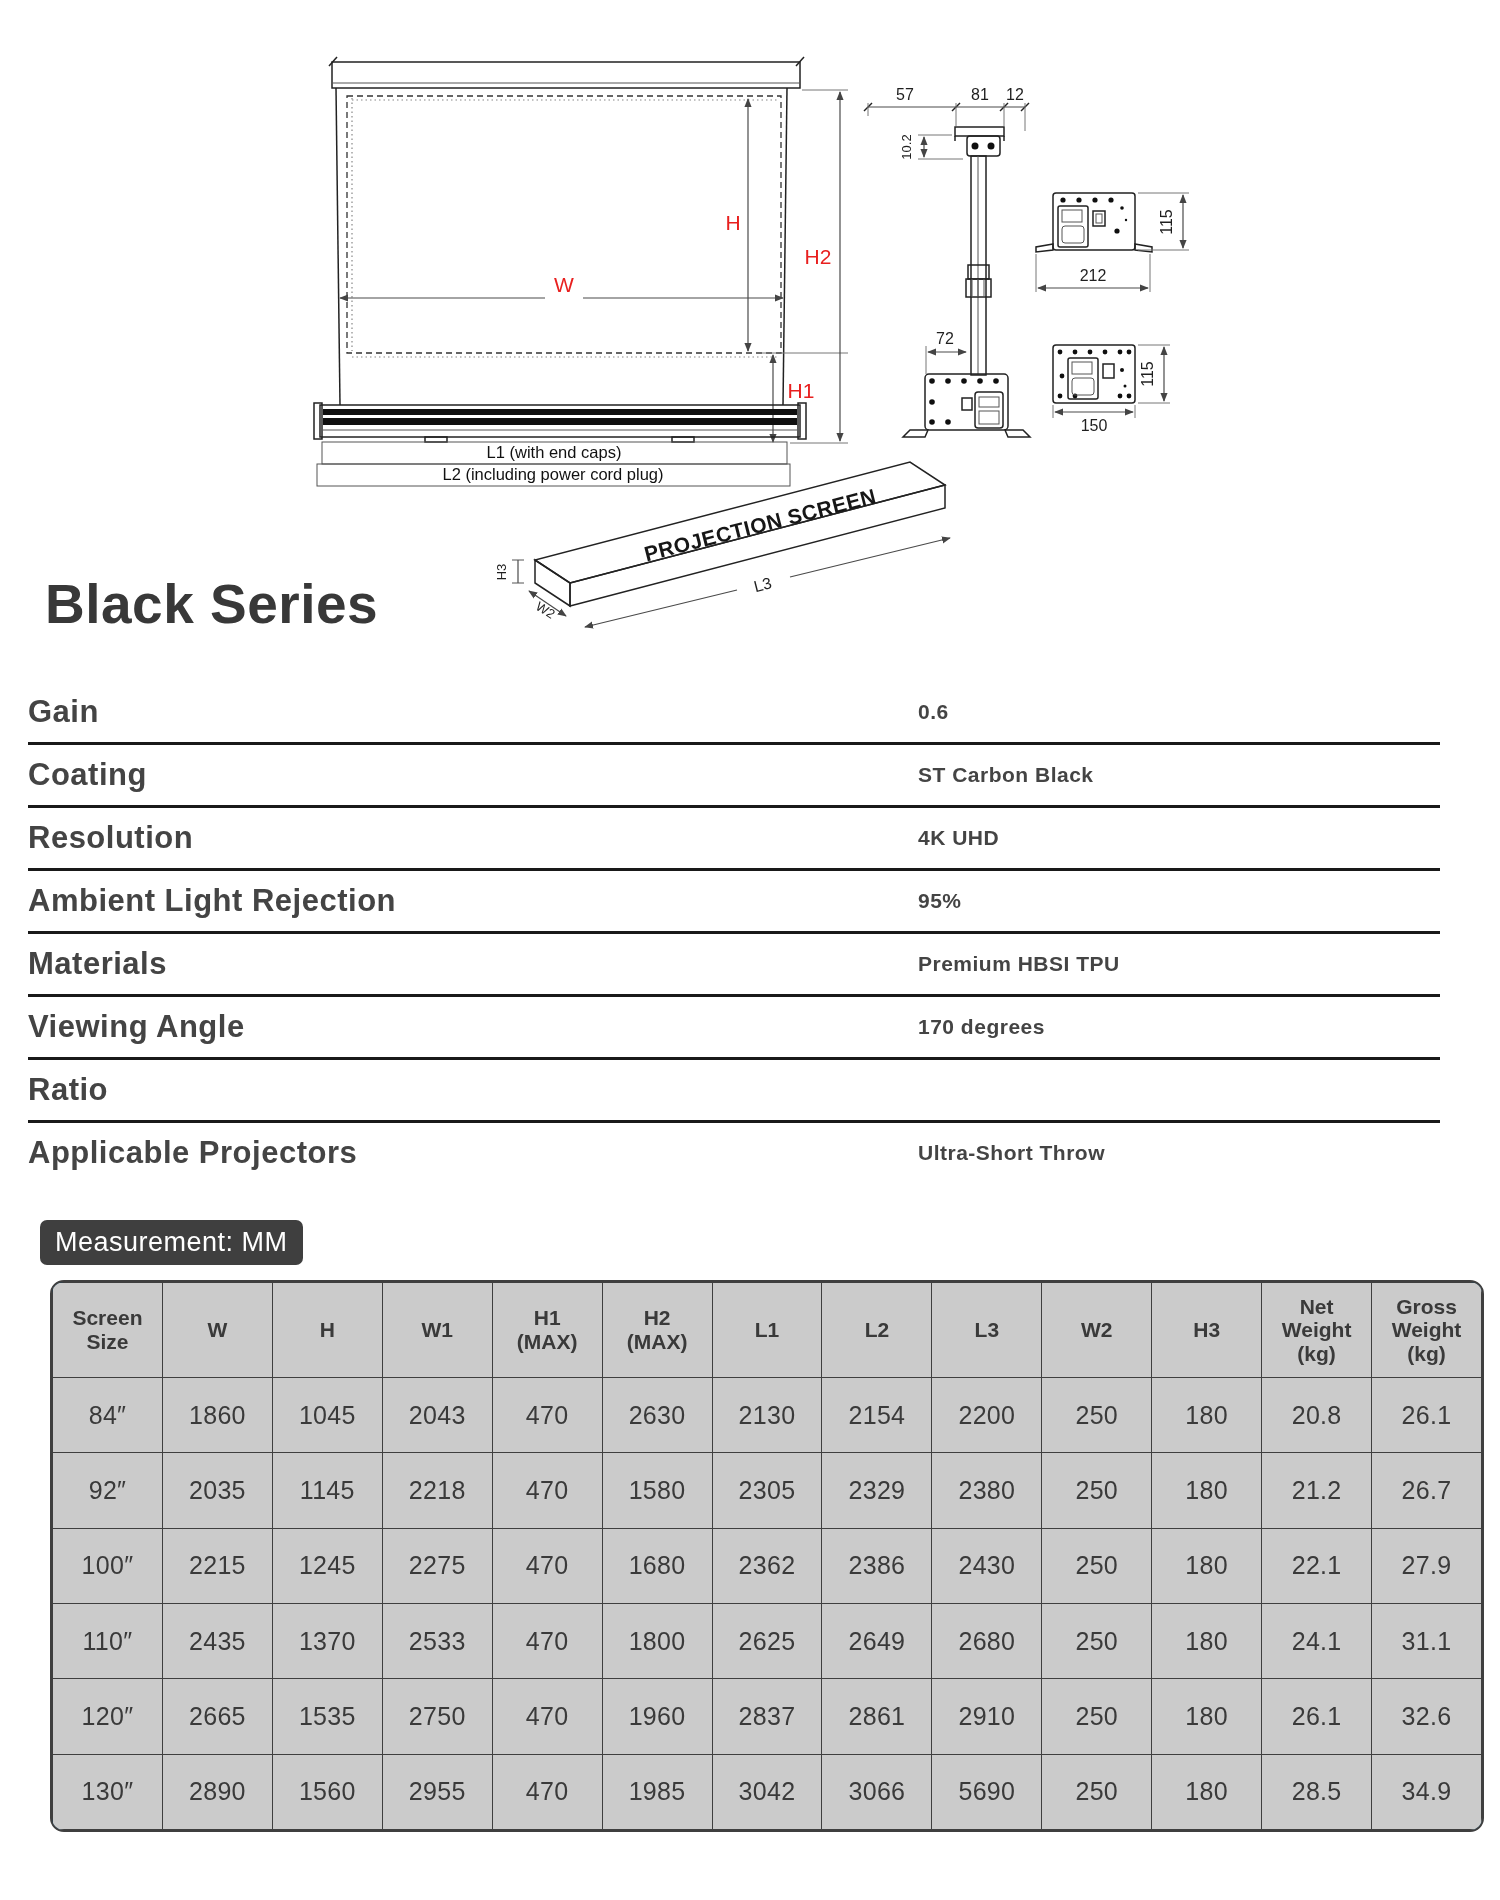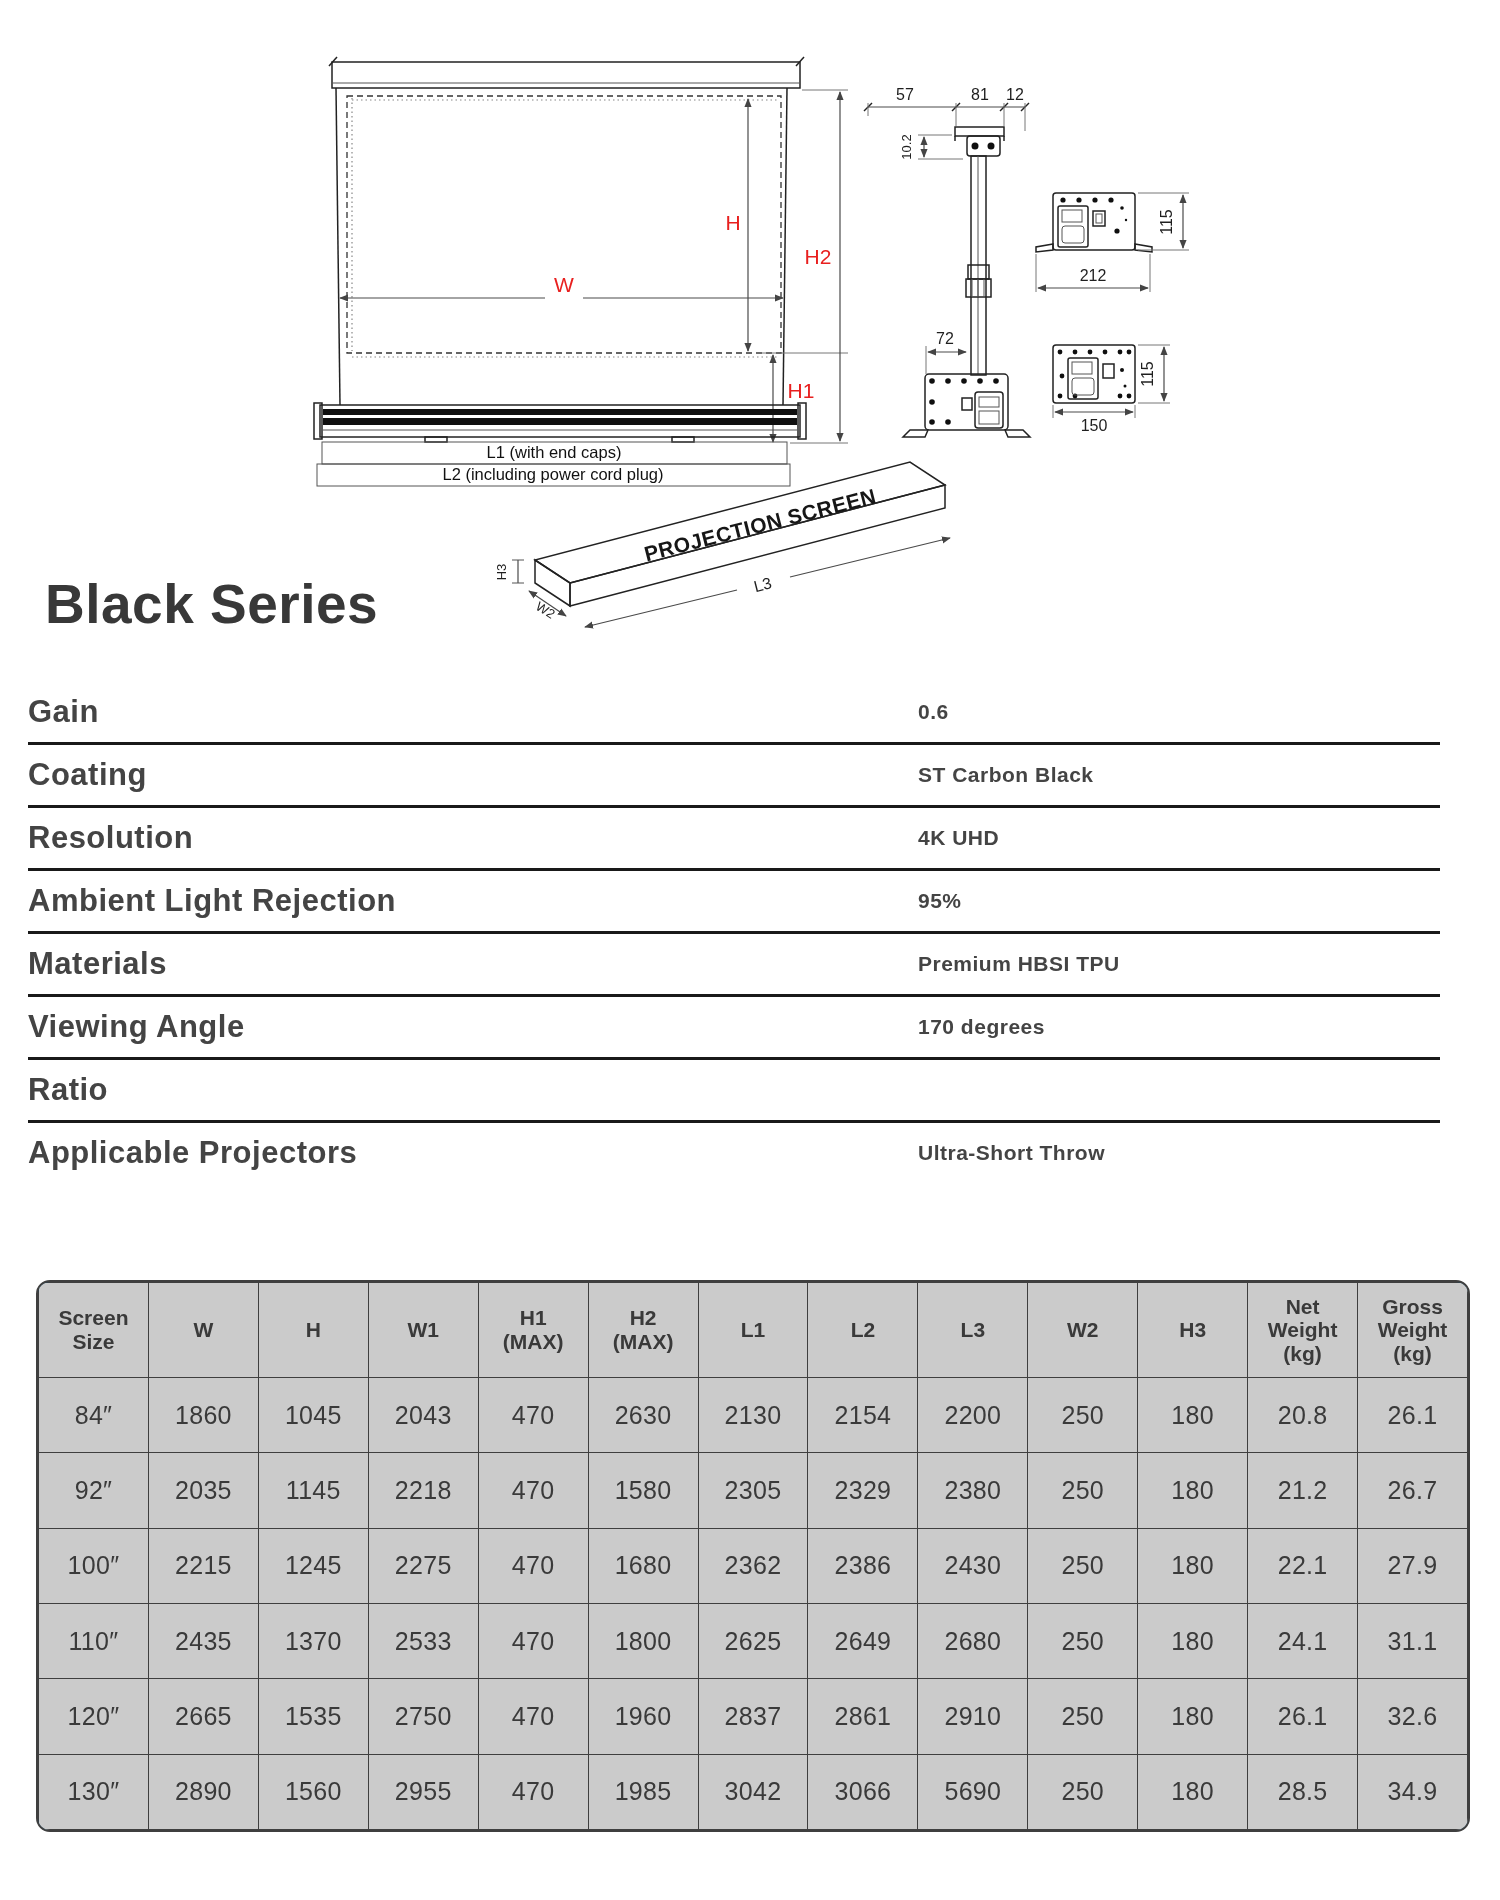--- a/index.html
+++ b/index.html
@@ -30,21 +30,21 @@
   .spec-label{position:absolute;left:0;top:50%;transform:translateY(-50%);
               font-size:31px;font-weight:700;color:#444;letter-spacing:.5px;}
   .spec-value{position:absolute;left:890px;top:50%;transform:translateY(-50%);
               font-size:21px;font-weight:700;color:#444;letter-spacing:.5px;}
 
   
   .badge{position:absolute;left:40px;top:1220px;background:#3f3f3f;color:#fff;
          font-size:27px;padding:7px 15px;border-radius:7px;letter-spacing:.5px;}
 
   
-  .size-wrap{position:absolute;left:36px;top:1280px;width:1430px;height:548px;
+  .size-wrap{position:absolute;left:50px;top:1280px;width:1430px;height:548px;
              border:2px solid #3f3f3f;border-radius:14px;overflow:hidden;background:#0c4a6e;}
   .size-table{width:100%;height:100%;border-collapse:collapse;table-layout:fixed;}
   .size-table th,.size-table td{border:1.6px solid #3f3f3f;background:#cbcbcb;
              text-align:center;vertical-align:middle;color:#3a3a3a;}
   .size-table th{font-size:21px;font-weight:700;line-height:1.12;white-space:pre-line;height:92px;}
   .size-table td{font-size:25px;letter-spacing:.3px;}
 </style>
 </head>
 <body>
 
@@ -267,20 +267,21 @@
       </div>
       <div class="spec-row">
         <span class="spec-label">Ratio</span>
       </div>
       <div class="spec-row">
         <span class="spec-label">Applicable Projectors</span>
         <span class="spec-value">Ultra-Short Throw</span>
       </div>
     </div>
 
+  <div class="badge">Measurement: MM</div>
 
   <div class="size-wrap">
     <table class="size-table">
       <thead>
         <tr>
             <th>Screen
 Size</th>
             <th>W</th>
             <th>H</th>
             <th>W1</th>

